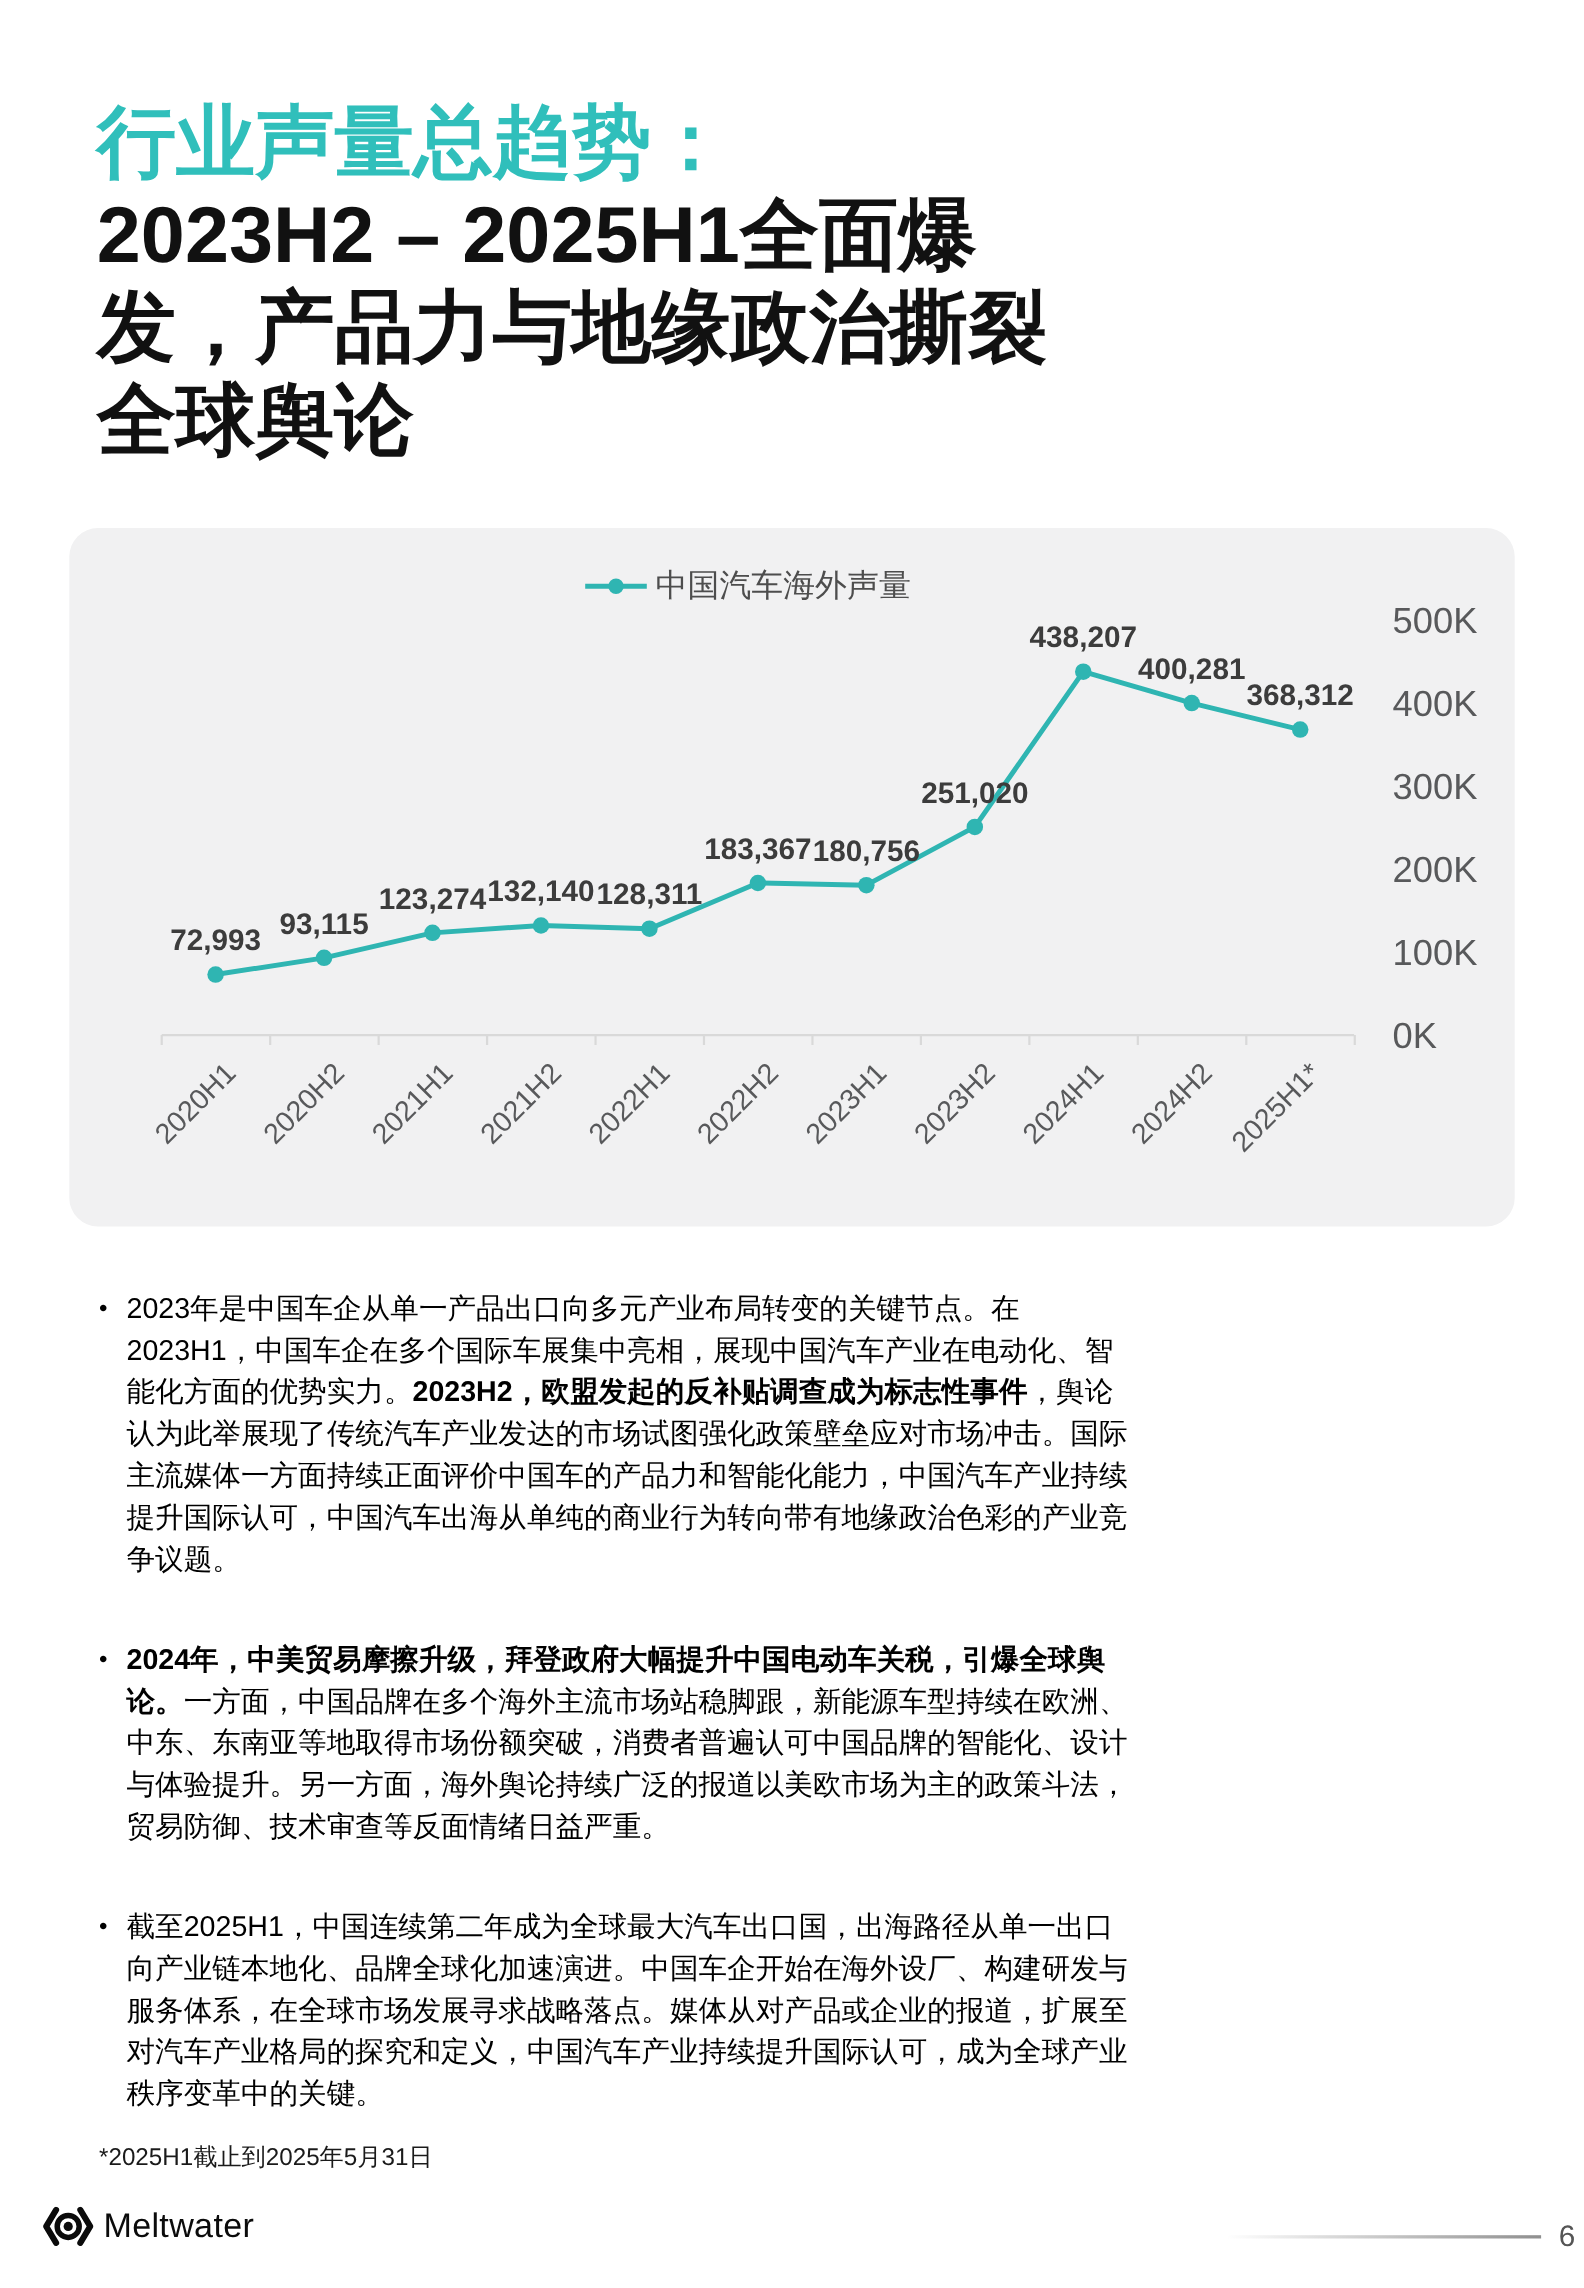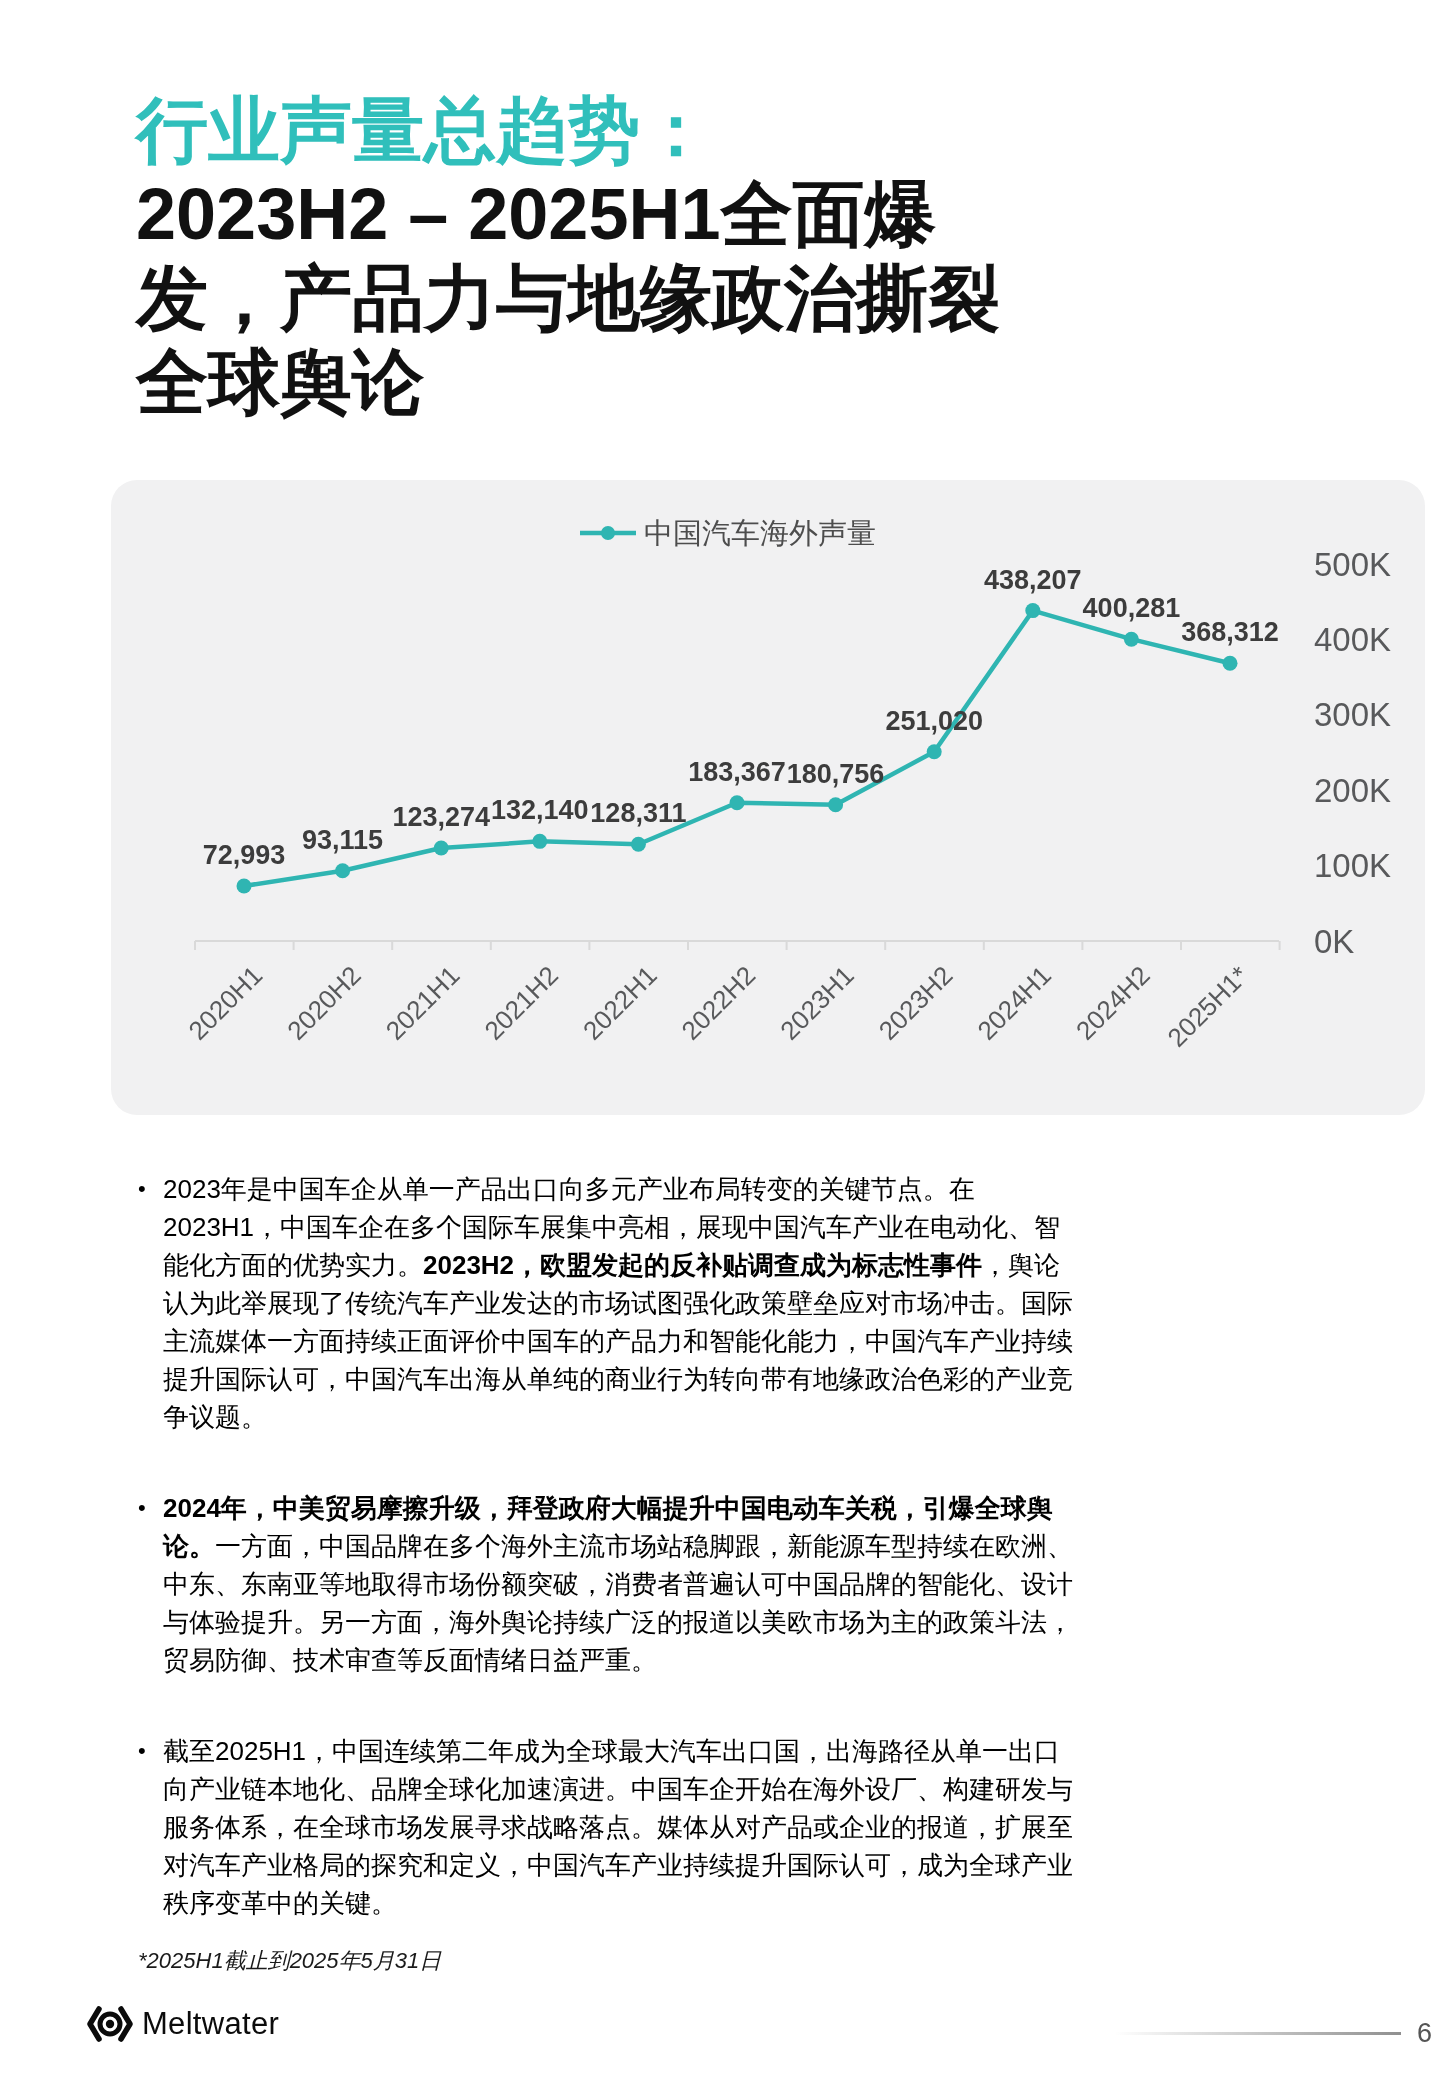--- a/index.html
+++ b/index.html
@@ -1,21 +1,21 @@
 <!DOCTYPE html>
 <html><head>
 <meta charset="utf-8">
 <style>
   html,body{margin:0;padding:0;}
   body{
     width:1440px;height:2080px;background:#ffffff;
     font-family:"Liberation Sans","DejaVu Sans",sans-serif;
     position:relative;overflow:hidden;
   }
-  .page{position:absolute;inset:0;margin-left:48px;}
+  .page{position:absolute;inset:0;}
 
   
   .title{
     position:absolute;left:88px;top:40px;width:900px;
     font-size:72px;line-height:84px;font-weight:900;color:#111111;
     letter-spacing:0px;word-break:break-word;
   }
   .title .hl{color:#30BFBB;}
 
   
@@ -33,21 +33,21 @@
   }
   .bullets li{position:relative;padding-left:27px;margin:0 0 53px 0;}
   .bullets li .marker{
     position:absolute;left:2px;top:0;font-size:22px;color:#000;
   }
   .bullets .seg-bold{font-weight:700;}
 
   
   .footnote{
     position:absolute;left:90px;top:1946px;
-    font-size:22px;font-style:italic;color:#1a1a1a;font-weight:500;
+    font-size:22px;color:#1a1a1a;font-weight:500;
   }
 
   
   .footer-brand{
     position:absolute;left:38px;top:2006px;display:flex;align-items:center;gap:8px;
   }
   .brand-text{font-size:31px;font-weight:500;color:#0b0b0b;letter-spacing:0.3px;}
   .footer-page{
     position:absolute;right:8px;top:2018px;display:flex;align-items:center;gap:16px;
   }

